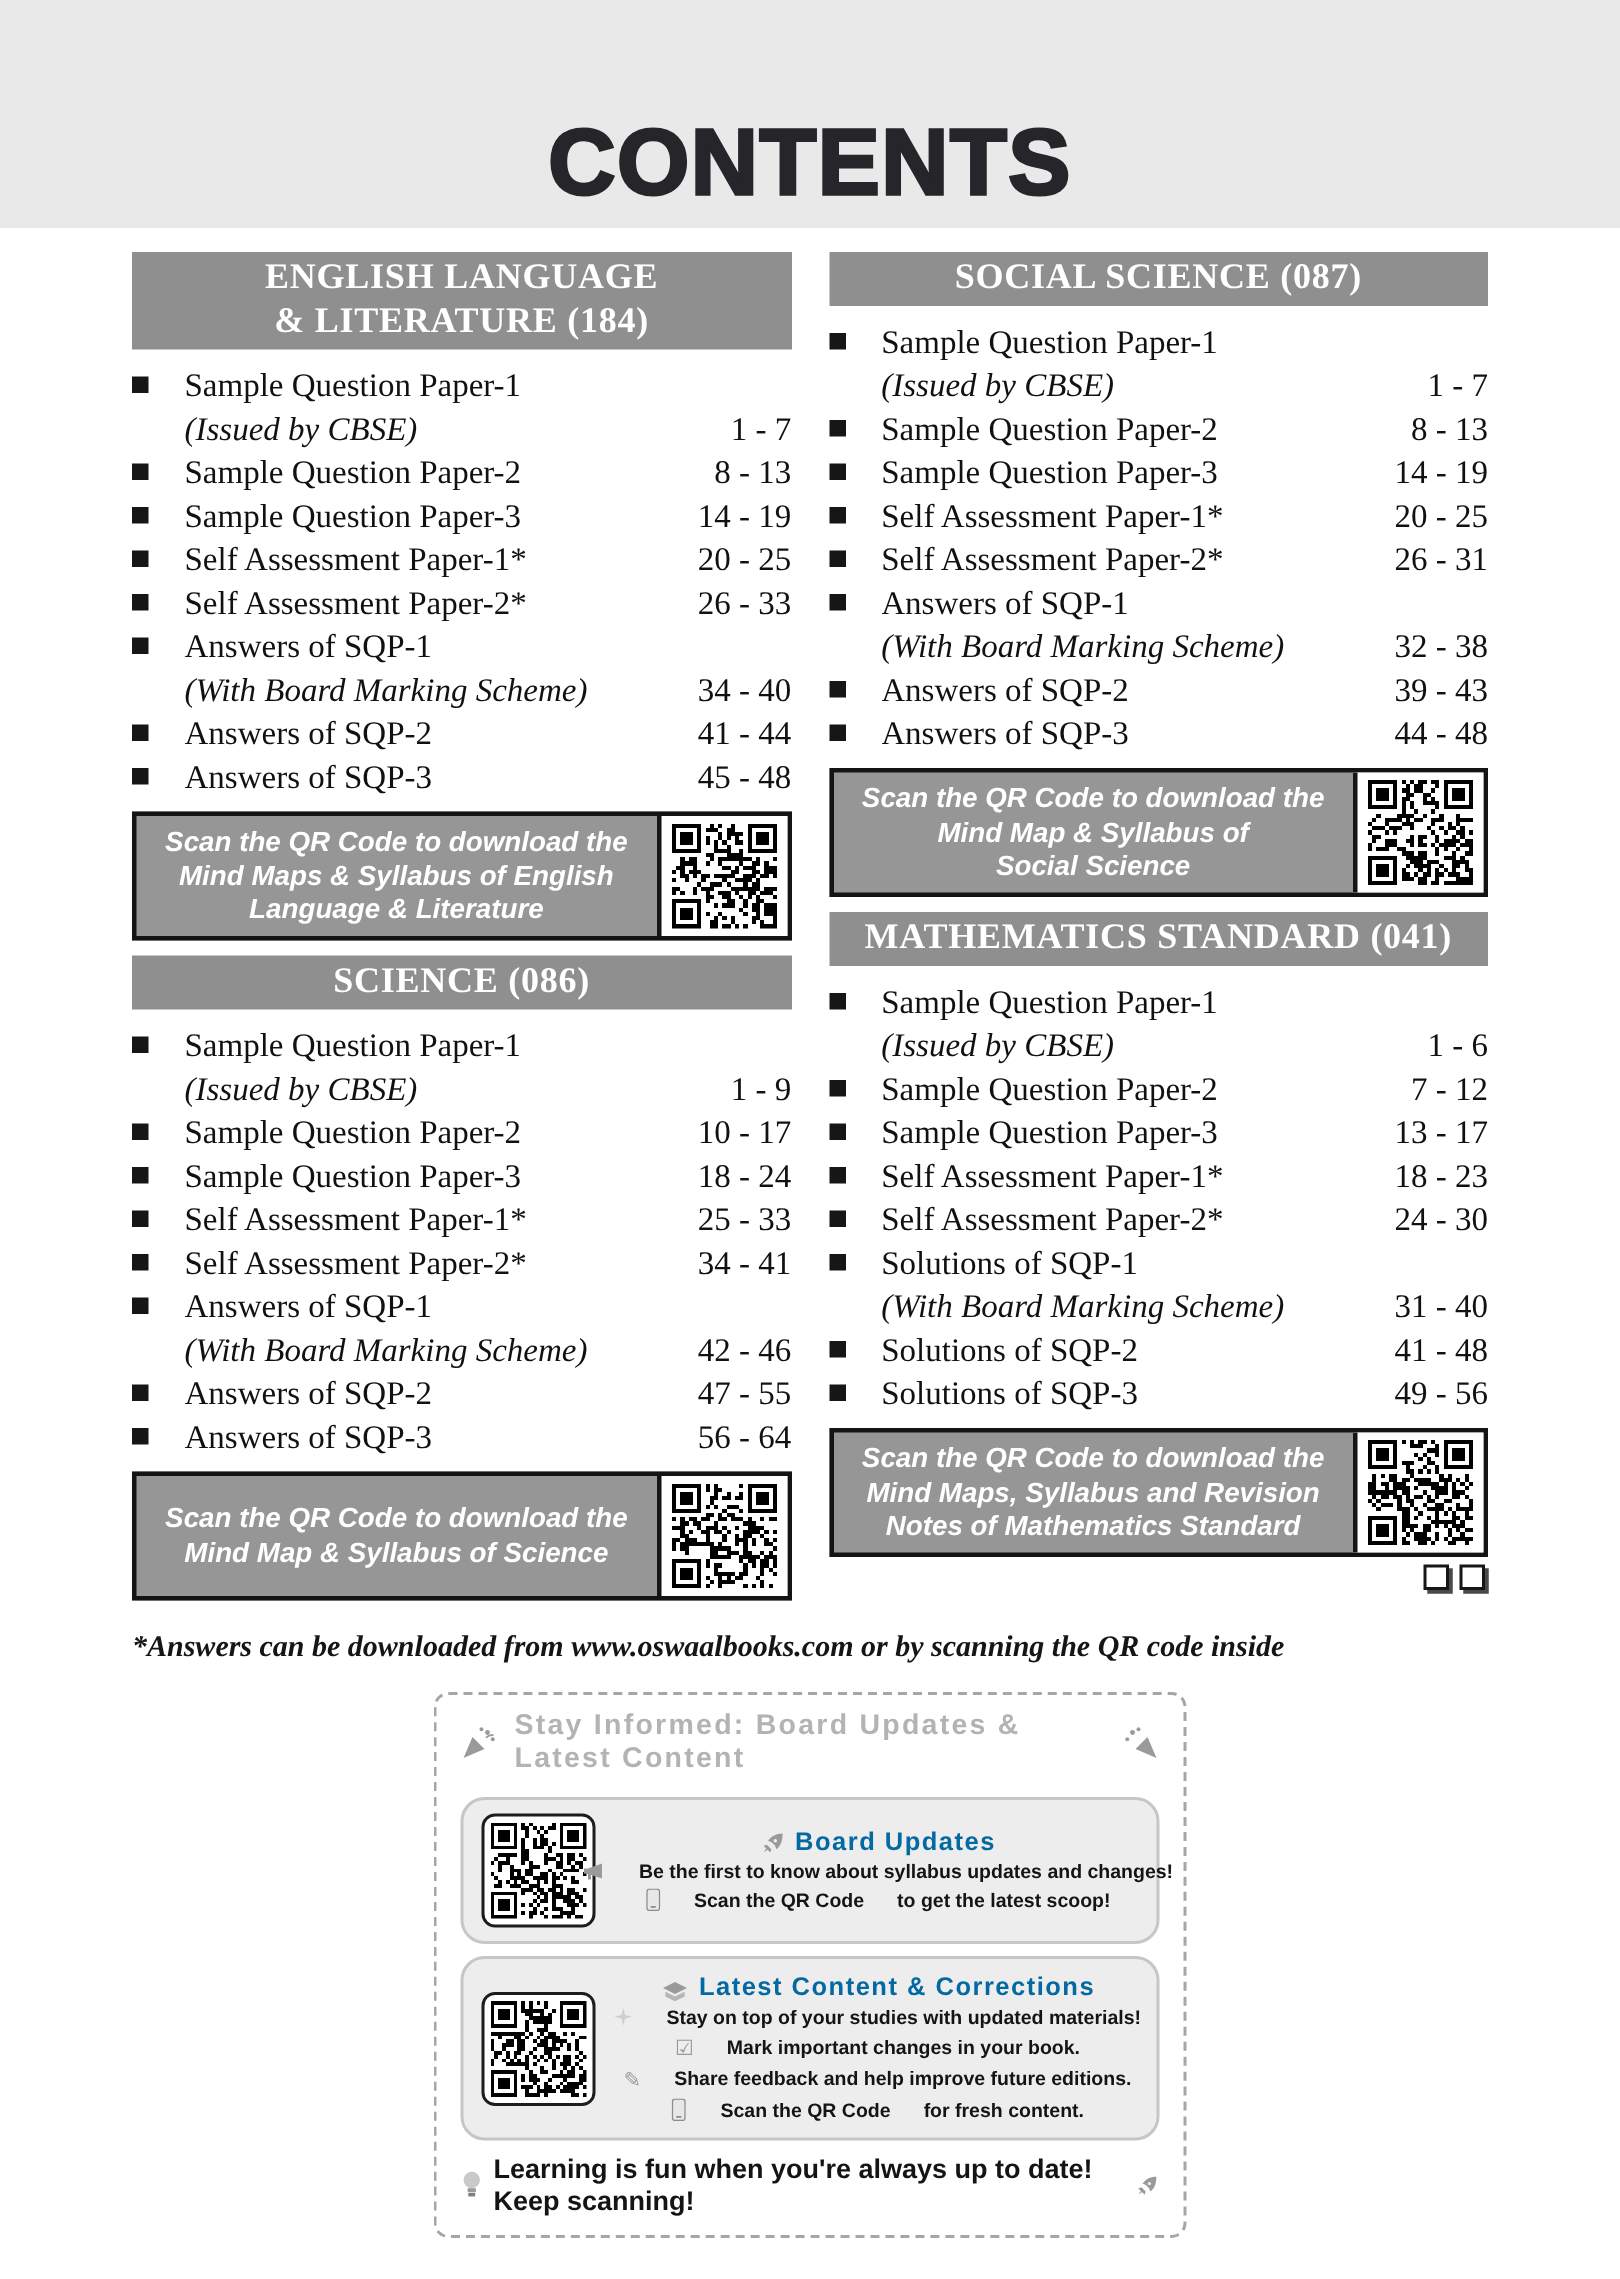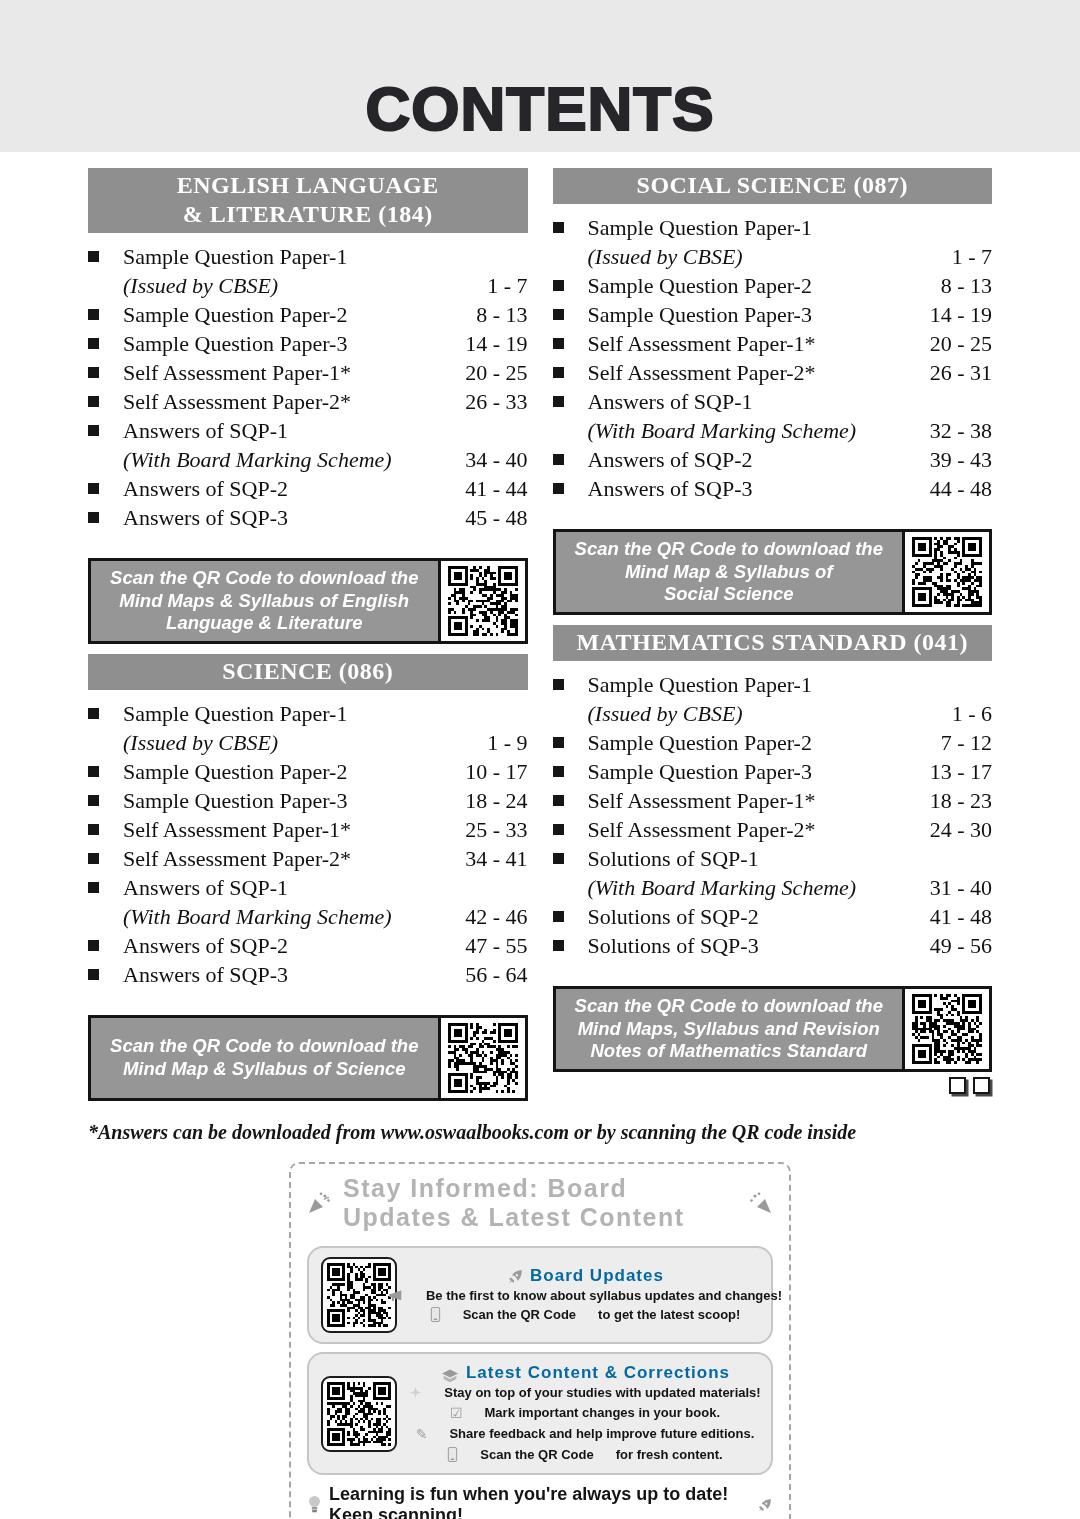--- a/index.html
+++ b/index.html
@@ -15,39 +15,39 @@
   .sec-head{background:#8f8f8f;color:#fff;text-align:center;font-weight:bold;
         font-size:24px;line-height:29px;padding:3px 4px 4px;letter-spacing:.5px;}
   .toc-section + .toc-section{margin-top:10px;}
   .toc-list{list-style:none;margin:9px 0 0;padding:0;}
   .row{display:flex;align-items:baseline;font-size:22px;line-height:29px;}
   .bullet{width:11px;height:11px;background:#161616;margin-right:24px;align-self:center;flex:none;}
   .row .label{flex:1;white-space:nowrap;overflow:hidden;}
   .row.sub{padding-left:35px;}
   .row.sub .label{font-style:italic;}
   .row .pages{white-space:nowrap;text-align:right;min-width:76px;}
-  .qr-banner{margin-top:26px;border:3px solid #141414;background:#969696;display:flex;height:80px;}
+  .qr-banner{margin-top:9px;border:3px solid #141414;background:#969696;display:flex;height:80px;}
   .qr-text{flex:1;display:flex;flex-direction:column;justify-content:center;align-items:center;
         color:#fff;font-family:"Liberation Sans", sans-serif;font-weight:bold;font-style:italic;
         font-size:18.5px;line-height:1.22;text-align:center;}
   .qr-slot{width:84px;background:#fff;border-left:3px solid #141414;display:flex;
         align-items:center;justify-content:center;flex:none;}
   .qr{width:70px;height:70px;}
   .stay-qr{width:76px;height:76px;background:#fff;border:2.5px solid #1d1d1d;border-radius:9px;
         padding:4px;box-sizing:border-box;flex:none;}
   .stay-qr .qr{width:100%;height:100%;}
   .end-marks{display:flex;justify-content:flex-end;gap:7px;margin-top:5px;padding-right:2px;}
   .end-mark{width:13px;height:13px;background:#fff;border:2.5px solid #161616;box-shadow:2.5px 2.5px 0 #4a4a4a;}
   
   .footnote{margin:20px 88px 0;font-style:italic;font-weight:bold;font-size:20px;color:#151515;}
   
   .stay-box{width:502px;margin:18px auto 0;border:2px dashed #a6a6a6;border-radius:10px;
         padding:6px 16px 12px;box-sizing:border-box;font-family:"Liberation Sans", sans-serif;}
   .stay-title-row{display:flex;align-items:center;justify-content:center;gap:12px;
-        color:#b3b3b3;font-weight:bold;font-size:25px;letter-spacing:1.5px;padding:4px 0 6px;}
+        color:#b3b3b3;font-weight:bold;font-size:19px;letter-spacing:1.5px;padding:4px 0 6px;}
   .stay-card{background:#ededed;border:2px solid #c6c6c6;border-radius:16px;display:flex;
         align-items:center;gap:14px;padding:9px 12px;margin-top:8px;}
   .stay-card-body{flex:1;text-align:center;min-width:0;}
   .stay-card-title{color:#0369a1;font-weight:bold;font-size:17px;display:flex;
         align-items:flex-end;justify-content:center;gap:6px;letter-spacing:1px;}
   .stay-line{font-size:13px;font-weight:bold;color:#141414;line-height:1.5;display:flex;
         justify-content:center;align-items:center;gap:22px;white-space:nowrap;}
   .stay-footer{display:flex;align-items:center;justify-content:center;gap:7px;
         font-weight:bold;font-size:18px;margin-top:9px;color:#141414;}
   .glyph-icon{color:#9a9a9a;font-size:14px;font-weight:normal;}

